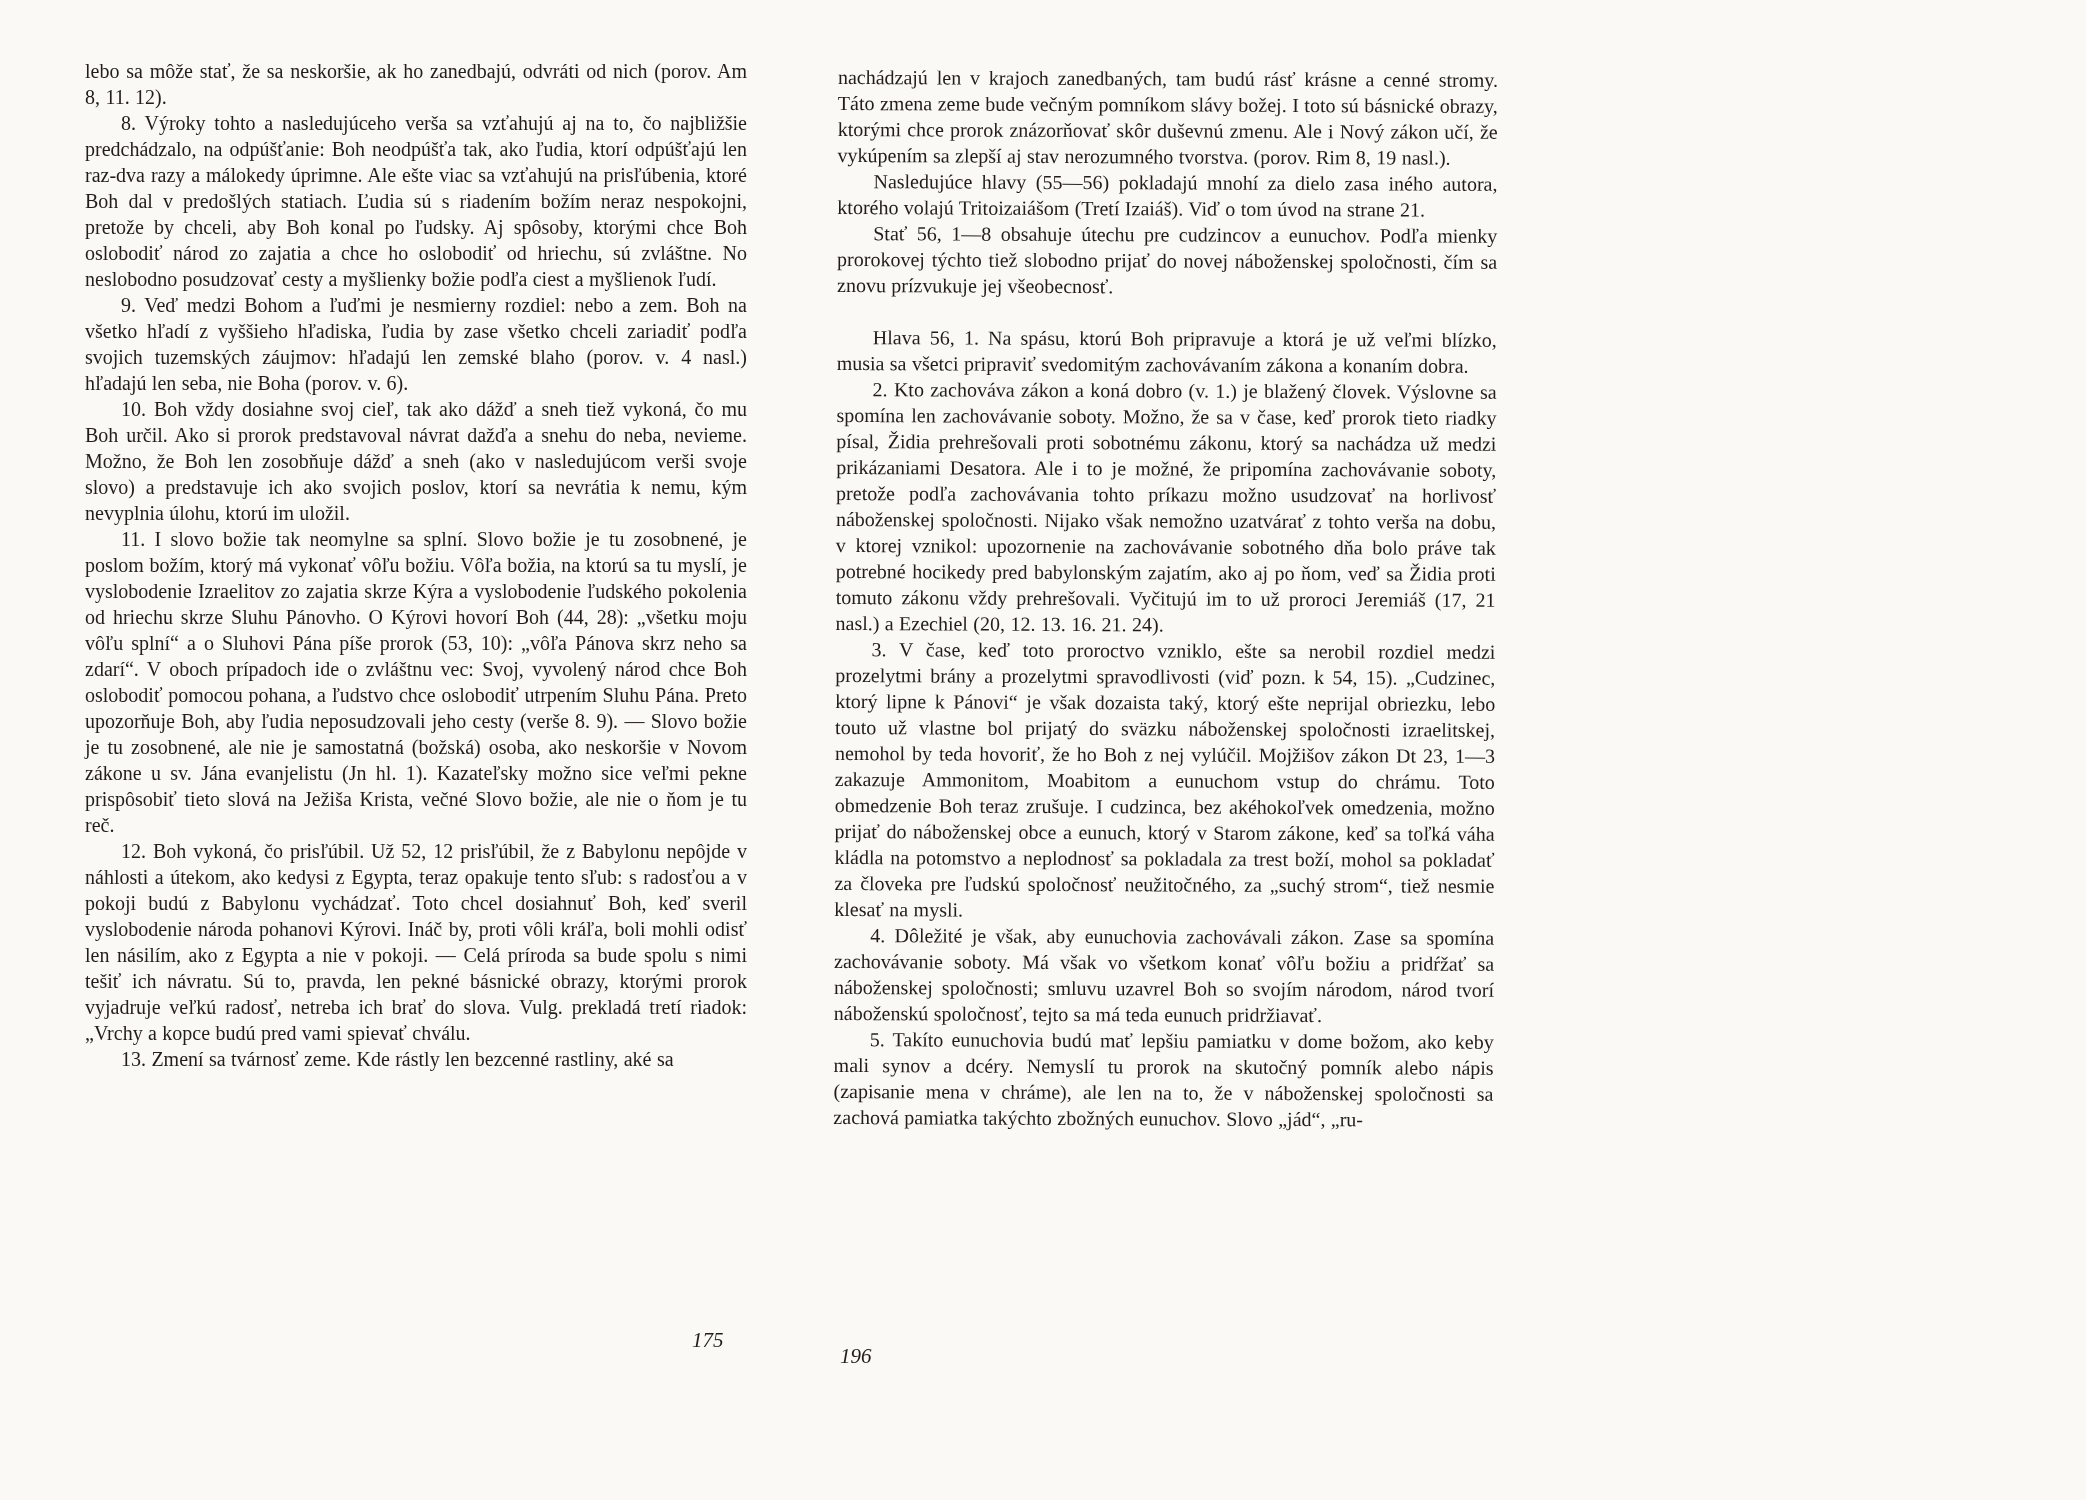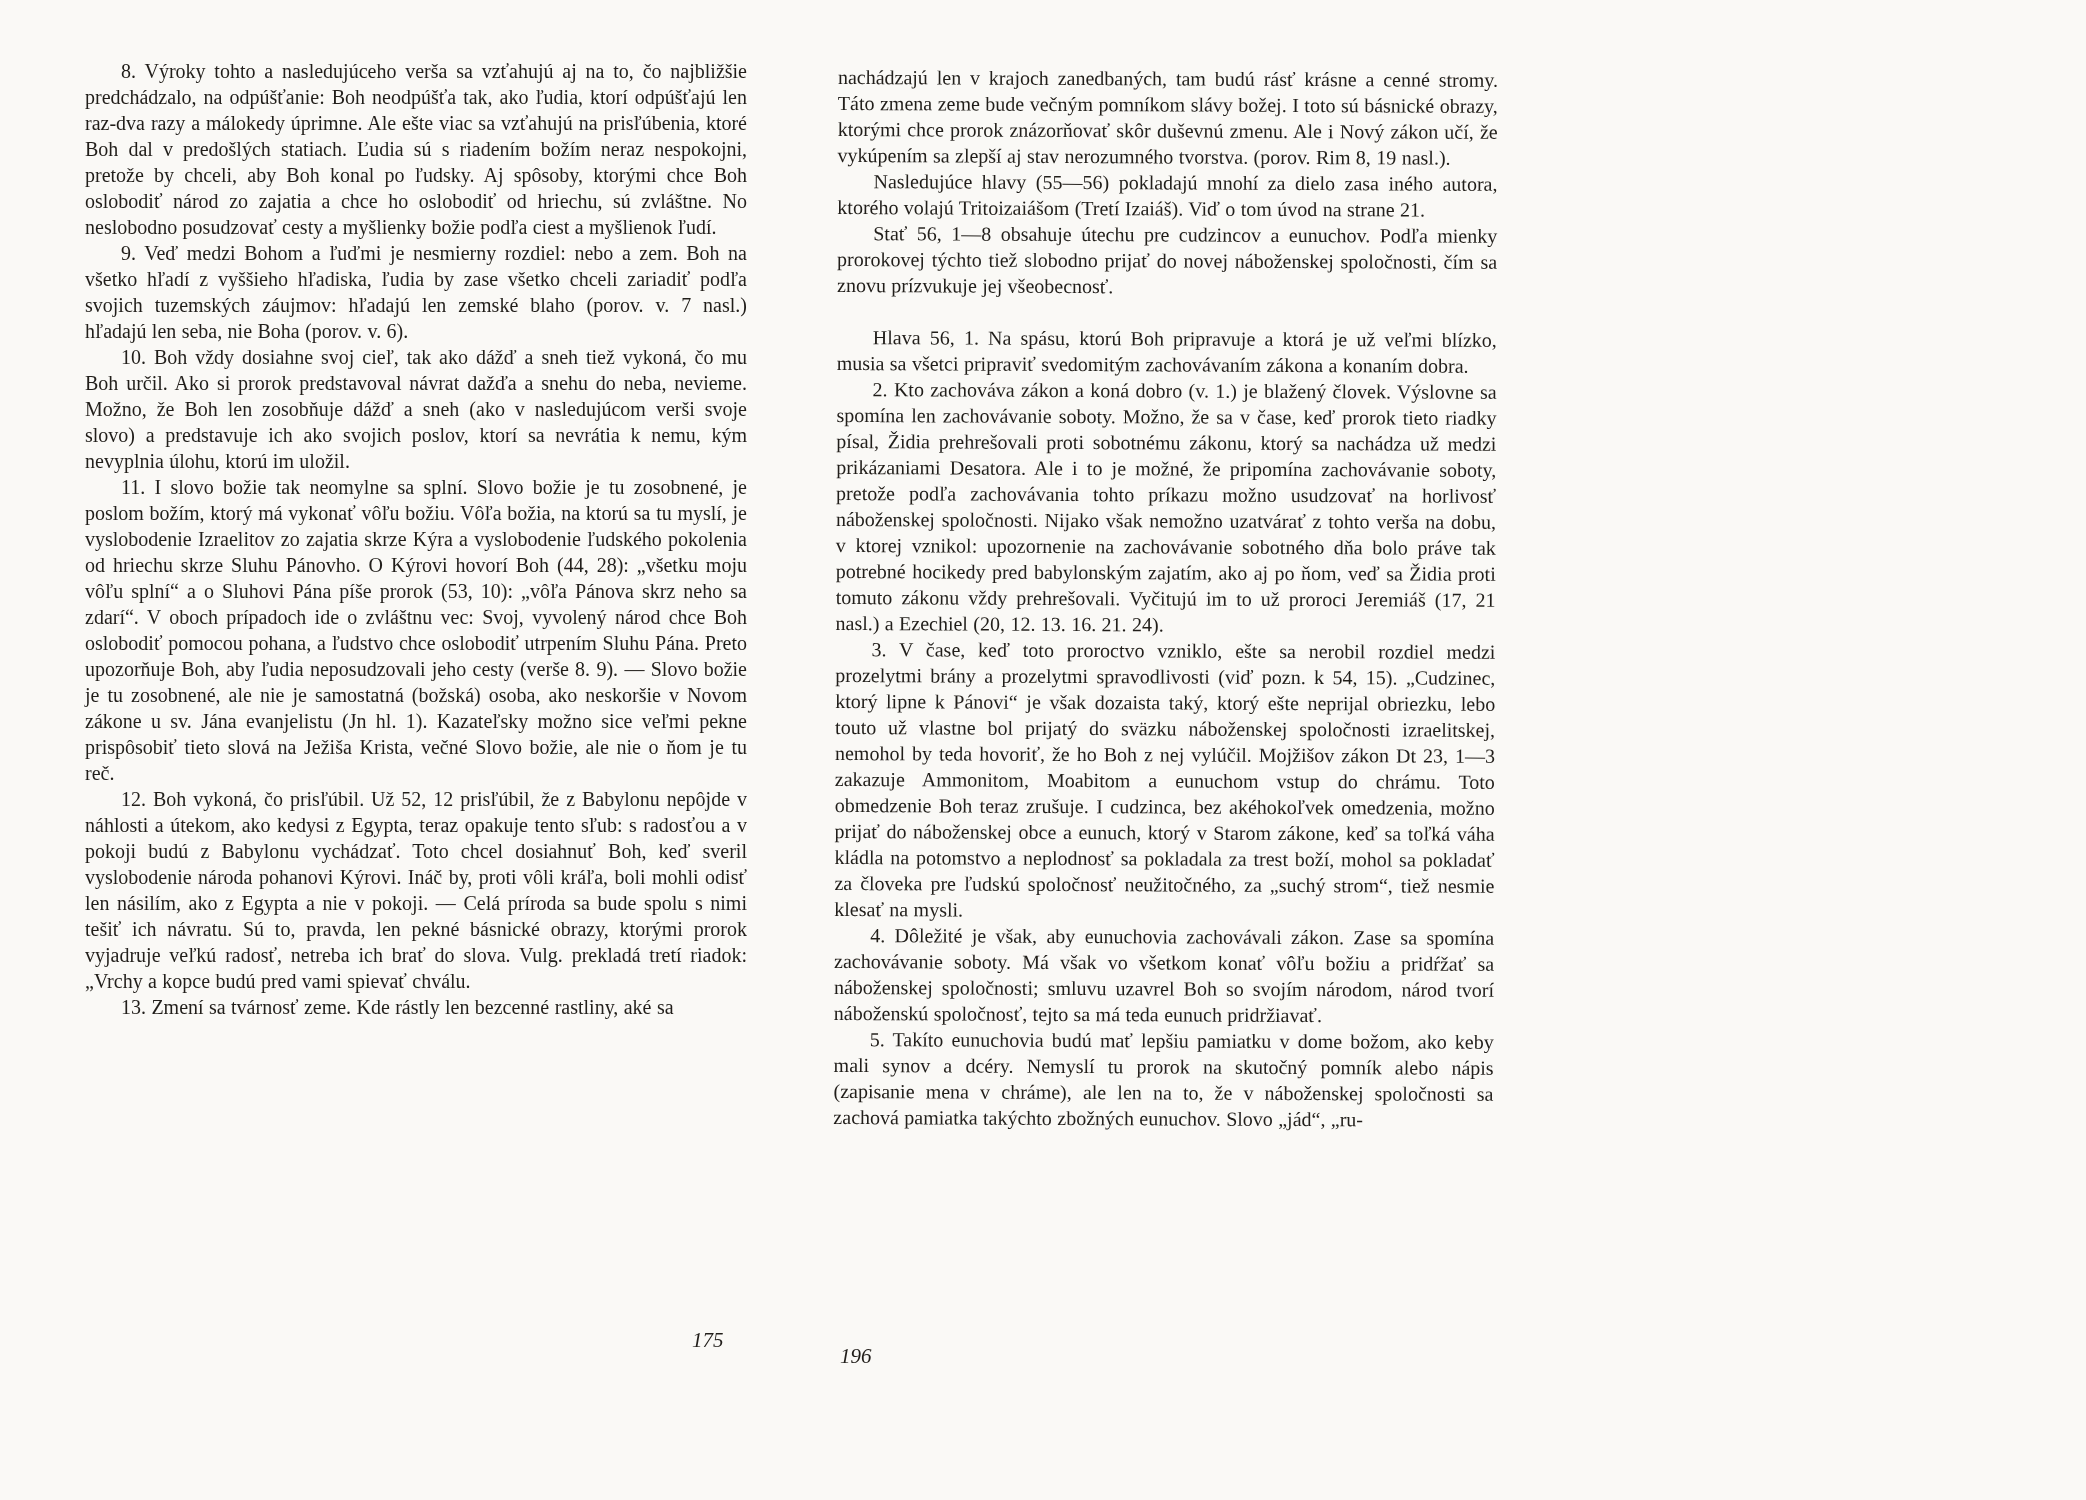--- a/index.html
+++ b/index.html
@@ -39,22 +39,23 @@
   .pn-left{left:692px;top:1328px;text-align:right;}
   .pn-right{left:840px;top:1344px;}
 </style>
 </head>
 <body>
 
 <div class="spread">
 
   <section class="page page-left">
     <div class="page-text">
+        <p class="">lebo sa môže stať, že sa neskoršie, ak ho zanedbajú, odvráti od nich (porov. Am 8, 11. 12).</p>
         <p class="indent">8. Výroky tohto a nasledujúceho verša sa vzťahujú aj na to, čo najbližšie predchádzalo, na odpúšťanie: Boh neodpúšťa tak, ako ľudia, ktorí odpúšťajú len raz-dva razy a málokedy úprimne. Ale ešte viac sa vzťahujú na prisľúbenia, ktoré Boh dal v predošlých statiach. Ľudia sú s riadením božím neraz nespokojni, pretože by chceli, aby Boh konal po ľudsky. Aj spôsoby, ktorými chce Boh oslobodiť národ zo zajatia a chce ho oslobodiť od hriechu, sú zvláštne. No neslobodno posudzovať cesty a myšlienky božie podľa ciest a myšlienok ľudí.</p>
-        <p class="indent">9. Veď medzi Bohom a ľuďmi je nesmierny rozdiel: nebo a zem. Boh na všetko hľadí z vyššieho hľadiska, ľudia by zase všetko chceli zariadiť podľa svojich tuzemských záujmov: hľadajú len zemské blaho (porov. v. 7 nasl.) hľadajú len seba, nie Boha (porov. v. 6).</p>
+        <p class="indent">9. Veď medzi Bohom a ľuďmi je nesmierny rozdiel: nebo a zem. Boh na všetko hľadí z vyššieho hľadiska, ľudia by zase všetko chceli zariadiť podľa svojich tuzemských záujmov: hľadajú len zemské blaho (porov. v. 4 nasl.) hľadajú len seba, nie Boha (porov. v. 6).</p>
         <p class="indent">10. Boh vždy dosiahne svoj cieľ, tak ako dážď a sneh tiež vykoná, čo mu Boh určil. Ako si prorok predstavoval návrat dažďa a snehu do neba, nevieme. Možno, že Boh len zosobňuje dážď a sneh (ako v nasledujúcom verši svoje slovo) a predstavuje ich ako svojich poslov, ktorí sa nevrátia k nemu, kým nevyplnia úlohu, ktorú im uložil.</p>
         <p class="indent">11. I slovo božie tak neomylne sa splní. Slovo božie je tu zosobnené, je poslom božím, ktorý má vykonať vôľu božiu. Vôľa božia, na ktorú sa tu myslí, je vyslobodenie Izraelitov zo zajatia skrze Kýra a vyslobodenie ľudského pokolenia od hriechu skrze Sluhu Pánovho. O Kýrovi hovorí Boh (44, 28): „všetku moju vôľu splní“ a o Sluhovi Pána píše prorok (53, 10): „vôľa Pánova skrz neho sa zdarí“. V oboch prípadoch ide o zvláštnu vec: Svoj, vyvolený národ chce Boh oslobodiť pomocou pohana, a ľudstvo chce oslobodiť utrpením Sluhu Pána. Preto upozorňuje Boh, aby ľudia neposudzovali jeho cesty (verše 8. 9). — Slovo božie je tu zosobnené, ale nie je samostatná (božská) osoba, ako neskoršie v Novom zákone u sv. Jána evanjelistu (Jn hl. 1). Kazateľsky možno sice veľmi pekne prispôsobiť tieto slová na Ježiša Krista, večné Slovo božie, ale nie o ňom je tu reč.</p>
         <p class="indent">12. Boh vykoná, čo prisľúbil. Už 52, 12 prisľúbil, že z Babylonu nepôjde v náhlosti a útekom, ako kedysi z Egypta, teraz opakuje tento sľub: s radosťou a v pokoji budú z Babylonu vychádzať. Toto chcel dosiahnuť Boh, keď sveril vyslobodenie národa pohanovi Kýrovi. Ináč by, proti vôli kráľa, boli mohli odisť len násilím, ako z Egypta a nie v pokoji. — Celá príroda sa bude spolu s nimi tešiť ich návratu. Sú to, pravda, len pekné básnické obrazy, ktorými prorok vyjadruje veľkú radosť, netreba ich brať do slova. Vulg. prekladá tretí riadok: „Vrchy a kopce budú pred vami spievať chválu.</p>
         <p class="indent">13. Zmení sa tvárnosť zeme. Kde rástly len bezcenné rastliny, aké sa</p>
       </div>
   </section>
 
   <section class="page page-right">
     <div class="page-text">
         <p class="">nachádzajú len v krajoch zanedbaných, tam budú rásť krásne a cenné stromy. Táto zmena zeme bude večným pomníkom slávy božej. I toto sú básnické obrazy, ktorými chce prorok znázorňovať skôr duševnú zmenu. Ale i Nový zákon učí, že vykúpením sa zlepší aj stav nerozumného tvorstva. (porov. Rim 8, 19 nasl.).</p>

